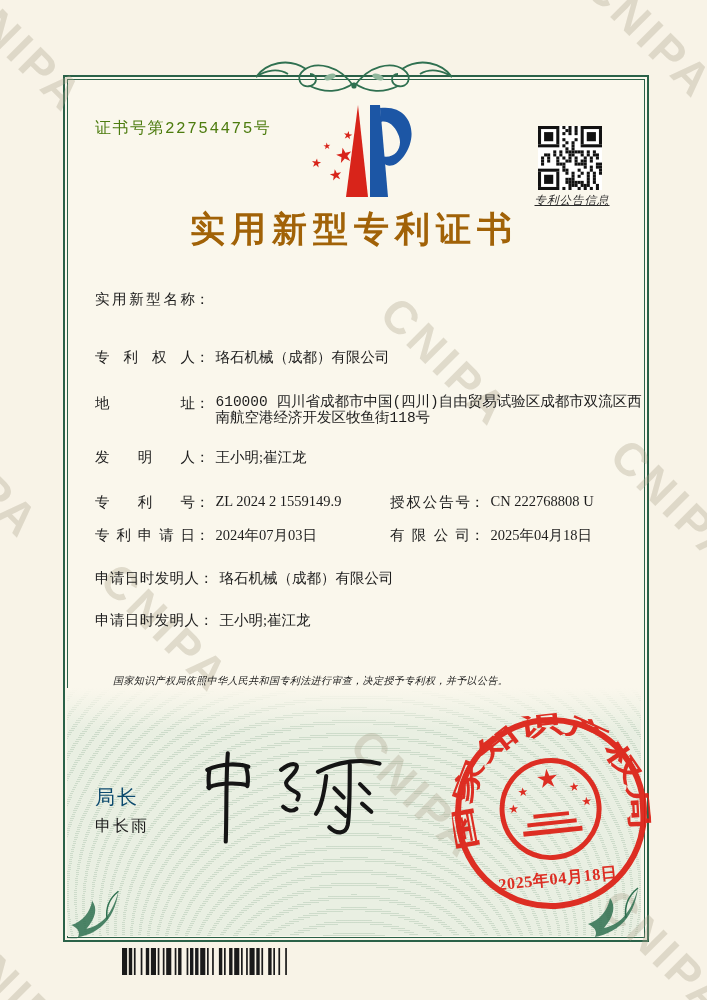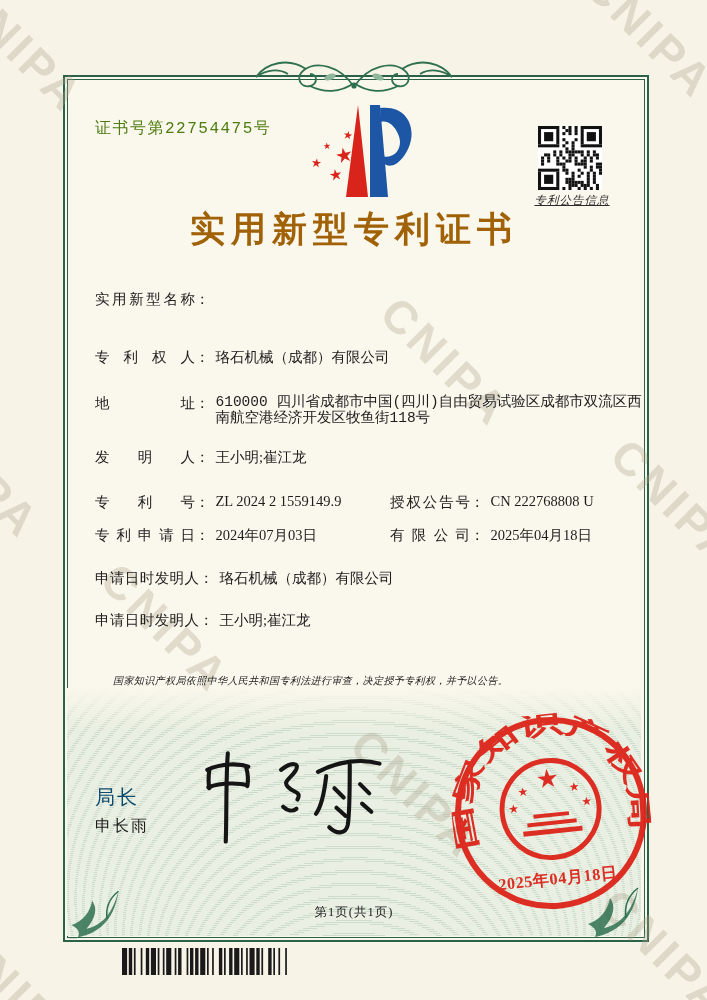--- a/index.html
+++ b/index.html
@@ -363,21 +363,20 @@
         <text x="126" y="80" font-size="12" text-anchor="middle">★</text>
         <text x="63" y="96" font-size="12" text-anchor="middle">★</text>
         <text x="137" y="96" font-size="12" text-anchor="middle">★</text>
         <rect x="82" y="100" width="36" height="4"></rect>
         <rect x="75" y="108" width="50" height="4"></rect>
         <rect x="70" y="116" width="60" height="5"></rect>
       </g>
       <text x="100" y="172" font-size="16.5" font-weight="bold" fill="#dd2218" text-anchor="middle" letter-spacing="0.5" font-family="'Liberation Serif','DejaVu Serif',serif">2025年04月18日</text>
     </svg>
 
-    <div class="page-no">第1页(共1页)</div>
 
     <svg id="barcode-svg" class="barcode" viewBox="0 0 240 27" preserveAspectRatio="none">
         <rect x="0" y="0" width="5.1" height="27" fill="#1a1a1a"></rect>
         <rect x="6.8" y="0" width="3.4" height="27" fill="#1a1a1a"></rect>
         <rect x="11.899999999999999" y="0" width="1.7" height="27" fill="#1a1a1a"></rect>
         <rect x="18.699999999999996" y="0" width="1.7" height="27" fill="#1a1a1a"></rect>
         <rect x="23.799999999999994" y="0" width="3.4" height="27" fill="#1a1a1a"></rect>
         <rect x="28.89999999999999" y="0" width="5.1" height="27" fill="#1a1a1a"></rect>
         <rect x="35.699999999999996" y="0" width="1.7" height="27" fill="#1a1a1a"></rect>
         <rect x="40.8" y="0" width="1.7" height="27" fill="#1a1a1a"></rect>

